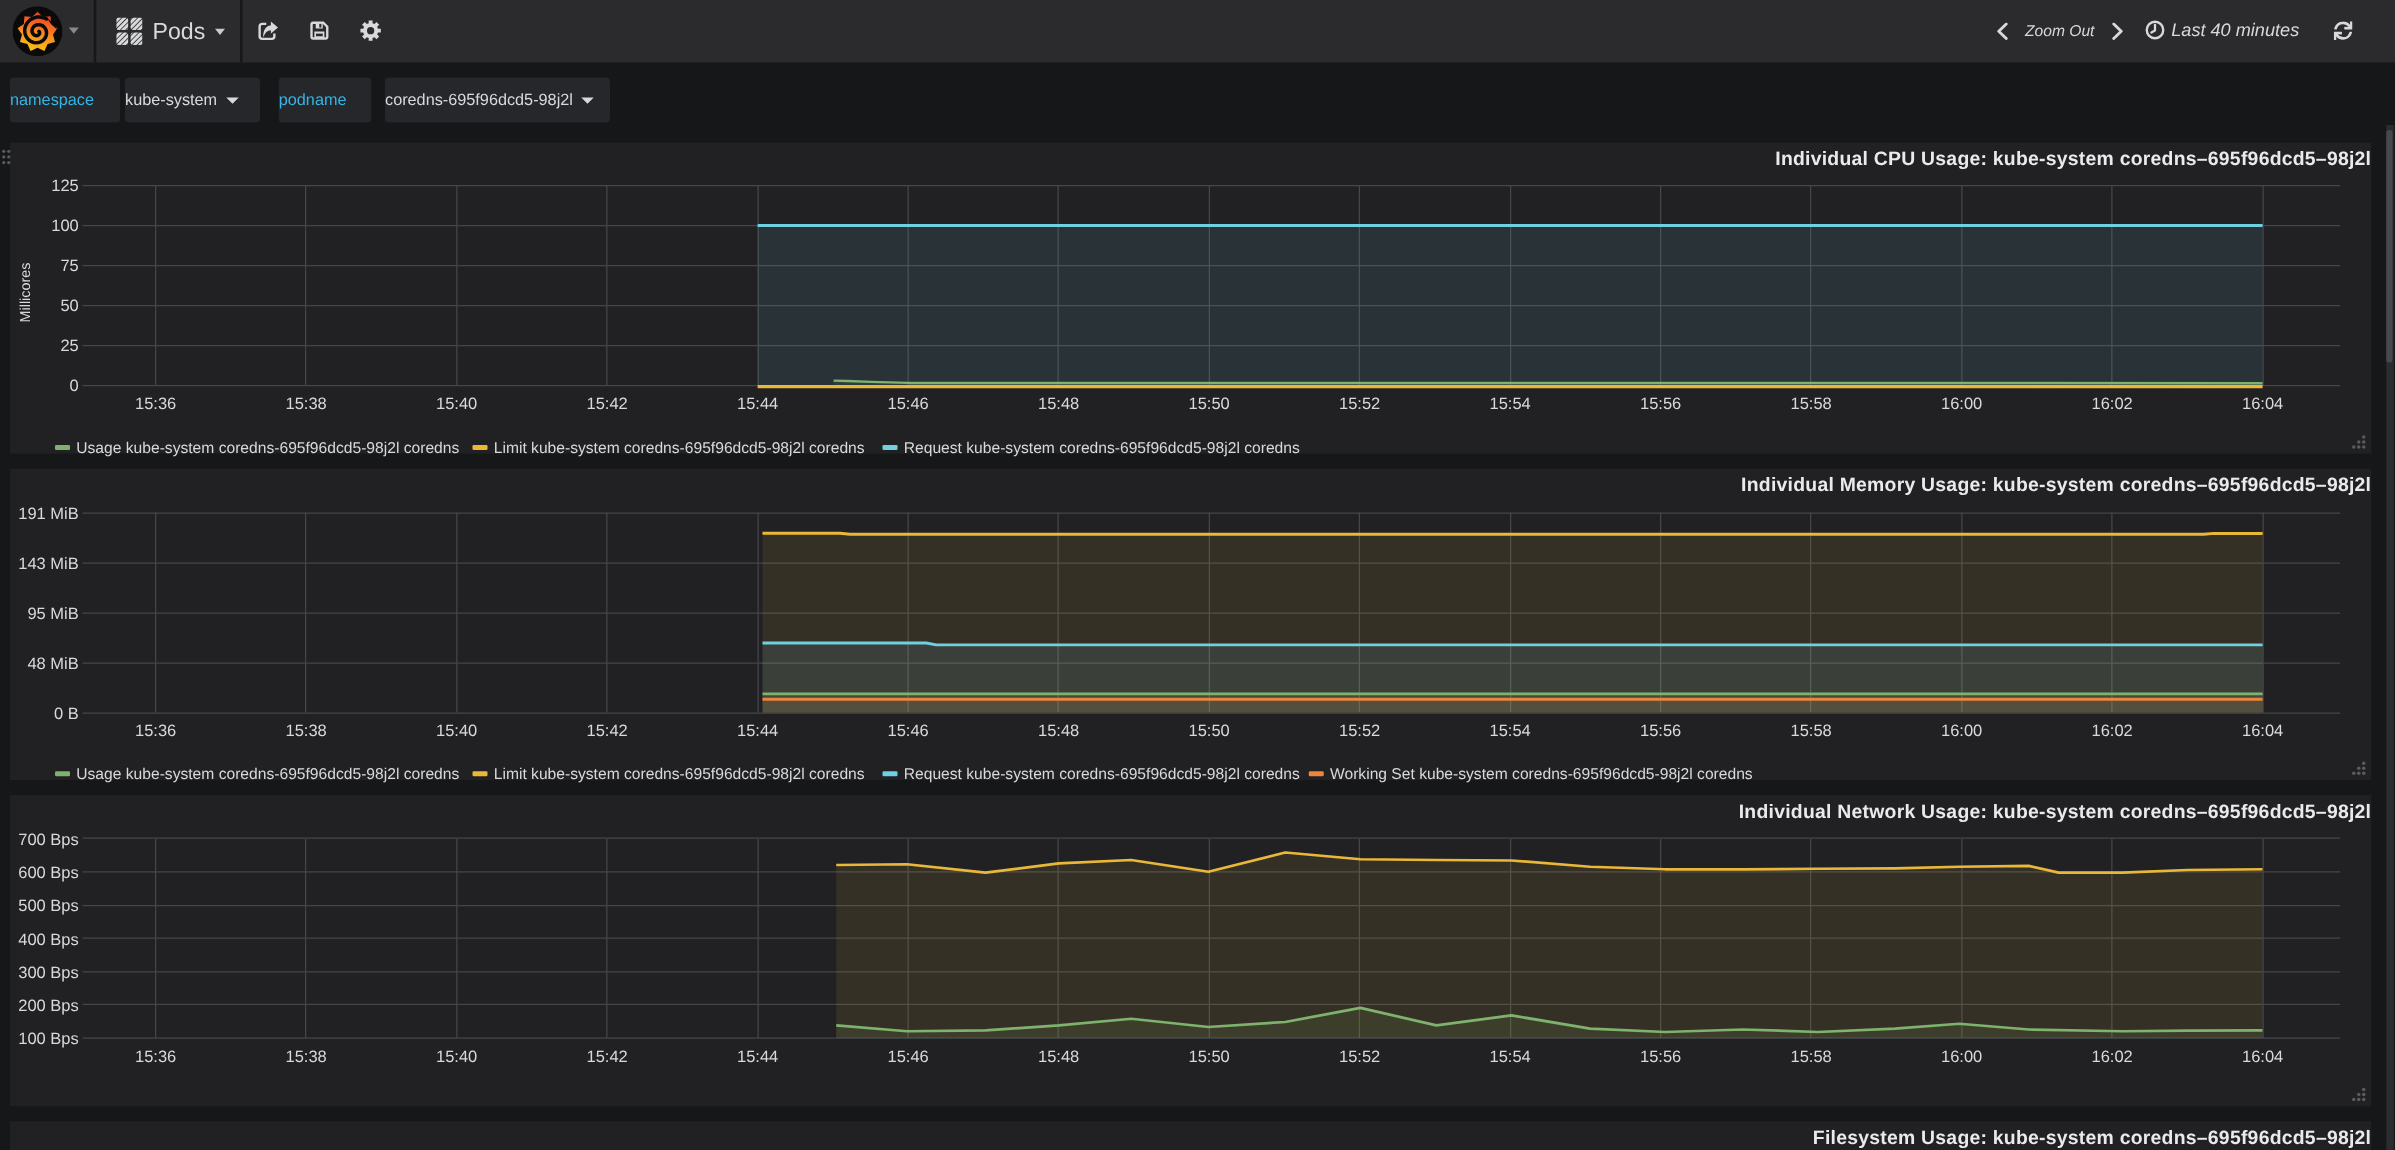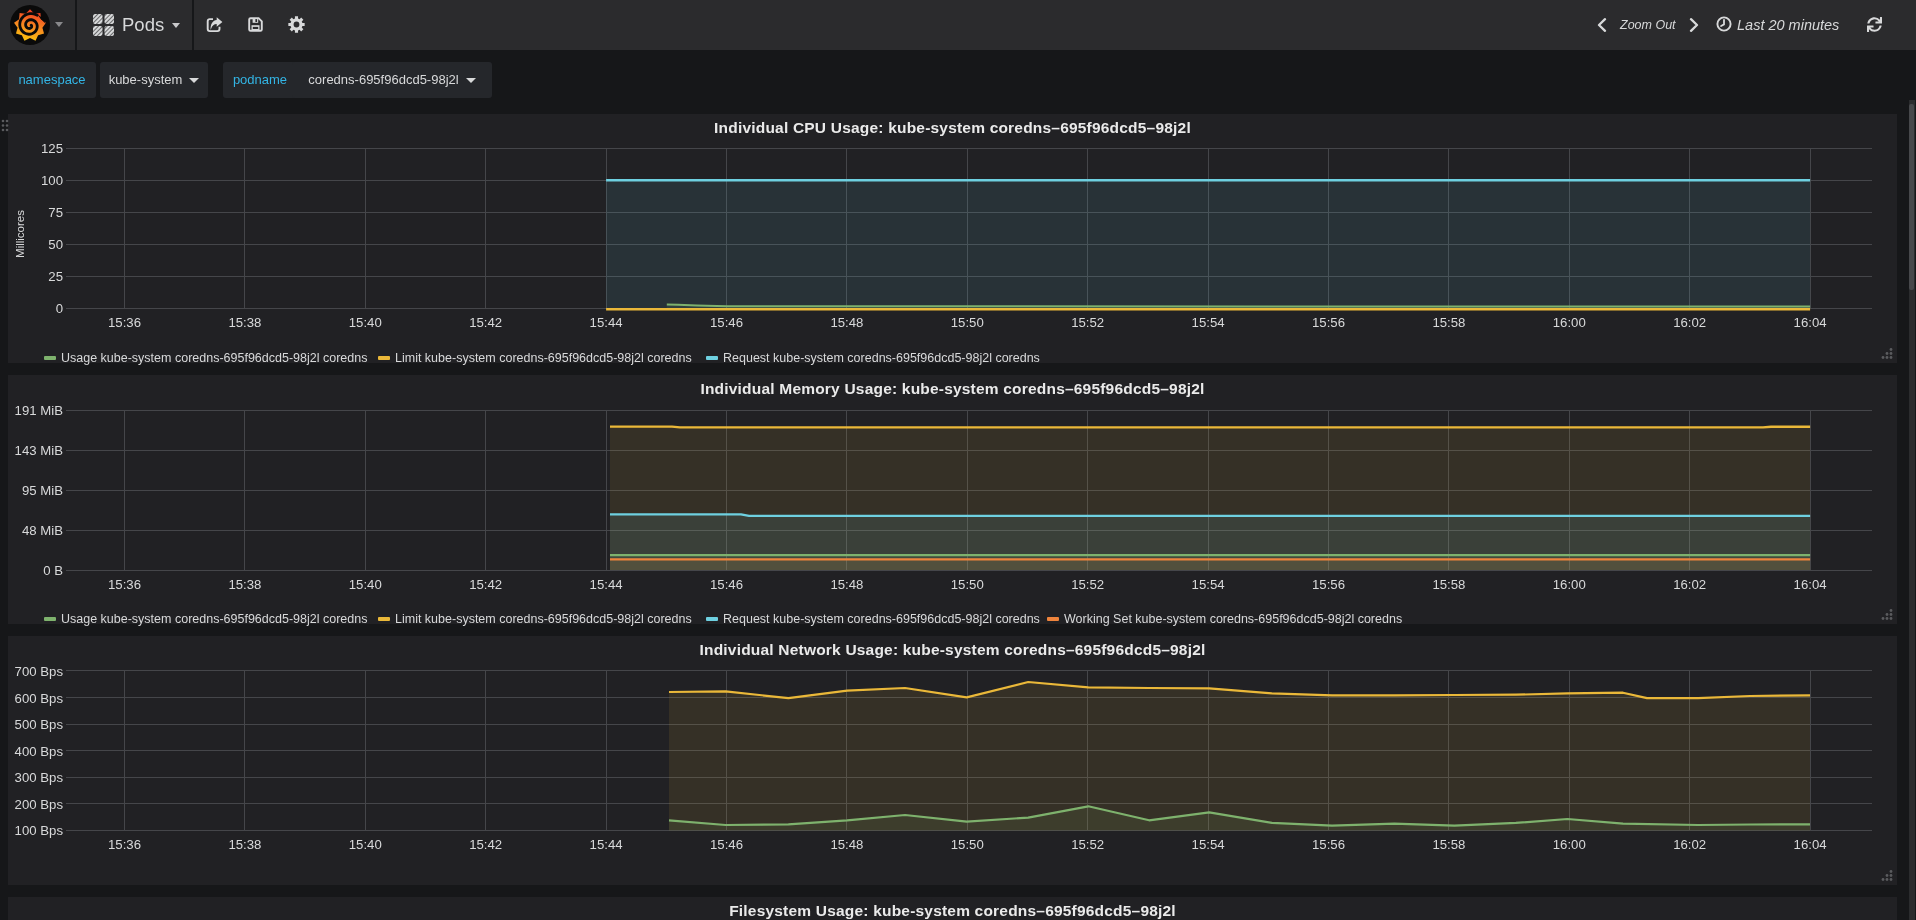--- a/index.html
+++ b/index.html
@@ -9,26 +9,26 @@
 #logo { position:absolute; left:10px; top:5px; }
 #logocaret { position:absolute; left:55px; top:22px; width:0; height:0;
   border-left:4.5px solid transparent; border-right:4.5px solid transparent; border-top:5.5px solid #89898b; }
 #podslabel { position:absolute; left:122px; top:14px; font-size:18.5px; color:#d8d9da; }
 #podscaret { position:absolute; left:172px; top:23px; width:0; height:0;
   border-left:4.5px solid transparent; border-right:4.5px solid transparent; border-top:5.5px solid #c9c9cb; }
 .navicon { position:absolute; top:16px; }
 .trtxt { position:absolute; color:#d8d9da; top:17px;font-style:italic; }
 #submenu { position:absolute; left:0; top:50px; width:1916px; height:64px; }
 .chip { position:absolute; top:12px; height:36px; background:#25272b; border-radius:3px;
-  font-size:13px; line-height:36px; text-align:center; color:#d8d9da; }
+  font-size:13px; line-height:36px; color:#d8d9da; }
 .chiplabel { color:#33b5e5; }
 .chipcaret { display:inline-block; width:0; height:0; margin-left:7px; vertical-align:middle;
   border-left:5px solid transparent; border-right:5px solid transparent; border-top:5px solid #d8d9da; }
 .panel { position:absolute; left:8px; width:1889px; height:249px; background:#212124; }
-.ptitle { position:absolute; left:0; top:5px; width:100%; text-align:center;
+.ptitle { position:absolute; left:0; top:5px; width:100%; text-align:right;
   font-size:15.5px; font-weight:bold; color:#eaeaea; letter-spacing:0.2px; }
 .tick { font-family:"Liberation Sans", sans-serif; font-size:13.2px; fill:#d8d9da; }
 .litem { position:absolute; top:12px; font-size:12.5px; color:#d8d9da; white-space:nowrap; }
 .legend { position:absolute; left:0; top:225px; width:100%; height:20px; }
 .sw { display:inline-block; width:12px; height:4px; border-radius:1px; margin-right:5px; position:relative; top:-2px; }
 .corner { position:absolute; right:4px; bottom:3px; }
 #scrolltrack { position:absolute; left:1909px; top:100px; width:6px; height:820px; background:#2b2c2e; }
 #scrollthumb { position:absolute; left:1909px; top:104px; width:5px; height:186px; background:#47484b; border-radius:2px; }
 </style></head>
 <body>
@@ -81,30 +81,30 @@
     <path d="M8 1.2 L2 7 L8 12.8" stroke="#d8d9da" stroke-width="2.3" fill="none" stroke-linecap="round" stroke-linejoin="round"></path>
   </svg>
   <span class="trtxt" style="left:1620px; font-size:12.5px; top:18px">Zoom Out</span>
   <svg class="navicon" style="left:1689px; top:18px" width="10" height="14" viewBox="0 0 10 14">
     <path d="M2 1.2 L8 7 L2 12.8" stroke="#d8d9da" stroke-width="2.3" fill="none" stroke-linecap="round" stroke-linejoin="round"></path>
   </svg>
   <svg class="navicon" style="left:1716px; top:16px" width="16" height="16" viewBox="0 0 16 16">
     <circle cx="8" cy="8" r="6.6" stroke="#d8d9da" stroke-width="1.9" fill="none"></circle>
     <path d="M8 3.8 V8.4 L5.1 10" stroke="#d8d9da" stroke-width="1.8" fill="none" stroke-linecap="round" stroke-linejoin="round"></path>
   </svg>
-  <span class="trtxt" style="left:1737px; font-size:14.5px">Last 20 minutes</span>
+  <span class="trtxt" style="left:1737px; font-size:14.5px">Last 40 minutes</span>
   <svg class="navicon" style="left:1867px; top:17px" width="15" height="15" viewBox="0 0 512 512">
     <path fill="#d8d9da" d="M440.65 12.57l4 82.77A247.16 247.16 0 0 0 255.83 8C134.73 8 33.91 94.92 12.29 209.82A12 12 0 0 0 24.09 224h49.05a12 12 0 0 0 11.67-9.26 175.91 175.91 0 0 1 317-56.94l-101.46-4.86a12 12 0 0 0-12.57 12v47.41a12 12 0 0 0 12 12H500a12 12 0 0 0 12-12V12a12 12 0 0 0-12-12h-47.37a12 12 0 0 0-11.98 12.57zM255.83 432a175.61 175.61 0 0 1-146-77.8l101.8 4.87a12 12 0 0 0 12.57-12v-47.4a12 12 0 0 0-12-12H12a12 12 0 0 0-12 12V500a12 12 0 0 0 12 12h47.35a12 12 0 0 0 12-12.6l-4.15-82.57A247.17 247.17 0 0 0 255.83 504c121.11 0 221.93-86.92 243.55-201.82a12 12 0 0 0-11.8-14.18h-49.05a12 12 0 0 0-11.67 9.26A175.86 175.86 0 0 1 255.83 432z"></path>
   </svg>
 </div>
 <div id="submenu">
   <div class="chip chiplabel" style="left:8px; width:88px">namespace</div>
   <div class="chip" style="left:100px; width:108px">kube-system<span class="chipcaret"></span></div>
   <div class="chip chiplabel" style="left:223px; width:74px">podname</div>
-  <div class="chip" style="left:292px; width:200px">coredns-695f96dcd5-98j2l<span class="chipcaret"></span></div>
+  <div class="chip" style="left:308px; width:180px">coredns-695f96dcd5-98j2l<span class="chipcaret"></span></div>
 </div>
 
 <div class="panel" style="top:114px">
   <div class="ptitle">Individual CPU Usage: kube-system coredns–695f96dcd5–98j2l</div>
   <svg width="1889" height="220" style="position:absolute;left:0;top:0">
 <line x1="58" y1="194.5" x2="1864" y2="194.5" stroke="#45464a" stroke-width="1"></line>
 <line x1="58" y1="162.5" x2="1864" y2="162.5" stroke="#45464a" stroke-width="1"></line>
 <line x1="58" y1="130.5" x2="1864" y2="130.5" stroke="#45464a" stroke-width="1"></line>
 <line x1="58" y1="98.5" x2="1864" y2="98.5" stroke="#45464a" stroke-width="1"></line>
 <line x1="58" y1="66.5" x2="1864" y2="66.5" stroke="#45464a" stroke-width="1"></line>

